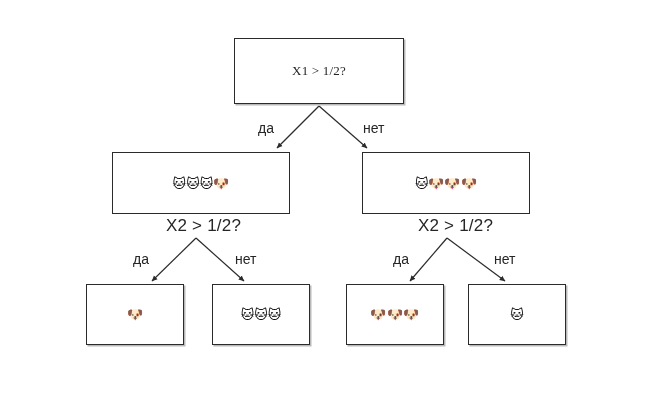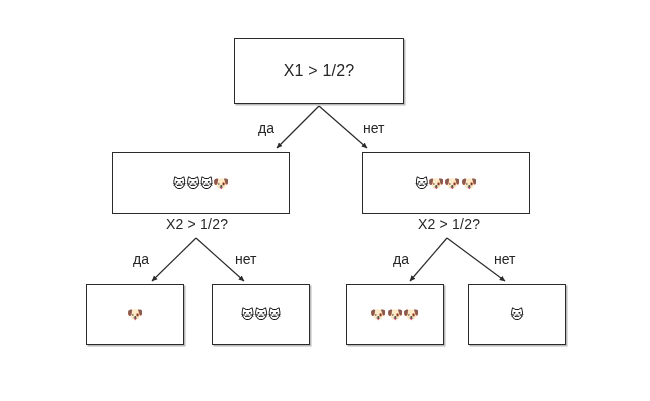--- a/index.html
+++ b/index.html
@@ -32,24 +32,25 @@
     background: #ffffff;
     border: 1.4px solid #2b2b2b;
     display: flex;
     align-items: center;
     justify-content: center;
   }
   .node-box.shadowed {
     box-shadow: 1.5px 1.5px 0 0 #b9b9b9;
   }
   .node-text {
-    font-size: 16px;
+    font-size: 13px;
     color: #262626;
     letter-spacing: 0.2px;
     white-space: nowrap;
+    font-family: Liberation Serif, serif;
   }
   .emoji-row {
     display: flex;
     align-items: center;
     justify-content: center;
     gap: 0px;
     font-size: 13px;
     line-height: 1;
     font-family: "DejaVu Sans", sans-serif;
   }
@@ -57,21 +58,21 @@
     display: inline-block;
   }
   .edge-label {
     position: absolute;
     font-size: 14px;
     color: #262626;
     white-space: nowrap;
   }
   .split-label {
     position: absolute;
-    font-size: 14px;
+    font-size: 17px;
     color: #262626;
     white-space: nowrap;
     letter-spacing: 0.2px;
   }
 </style>
 </head>
 <body>
 
 <div id="canvas">
 

